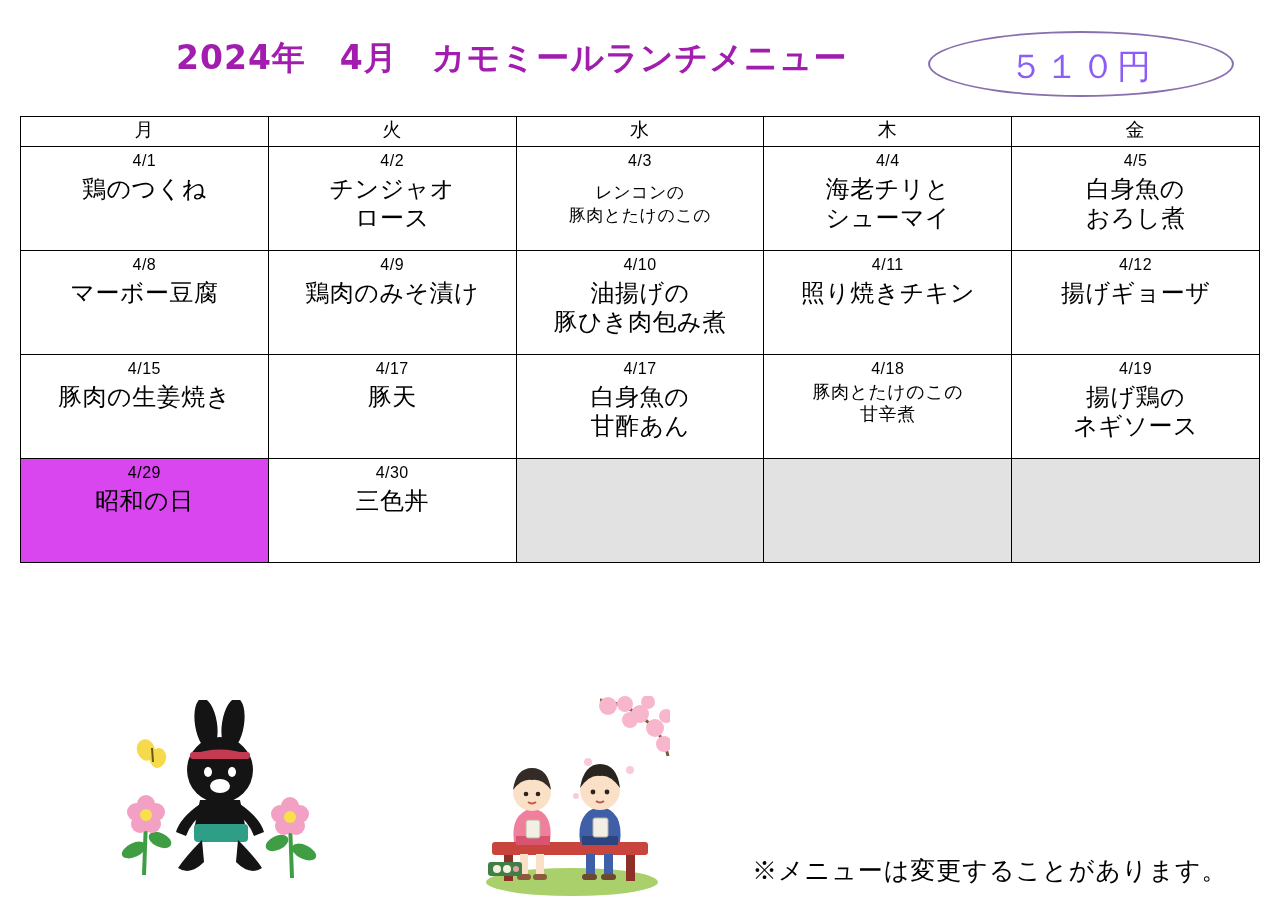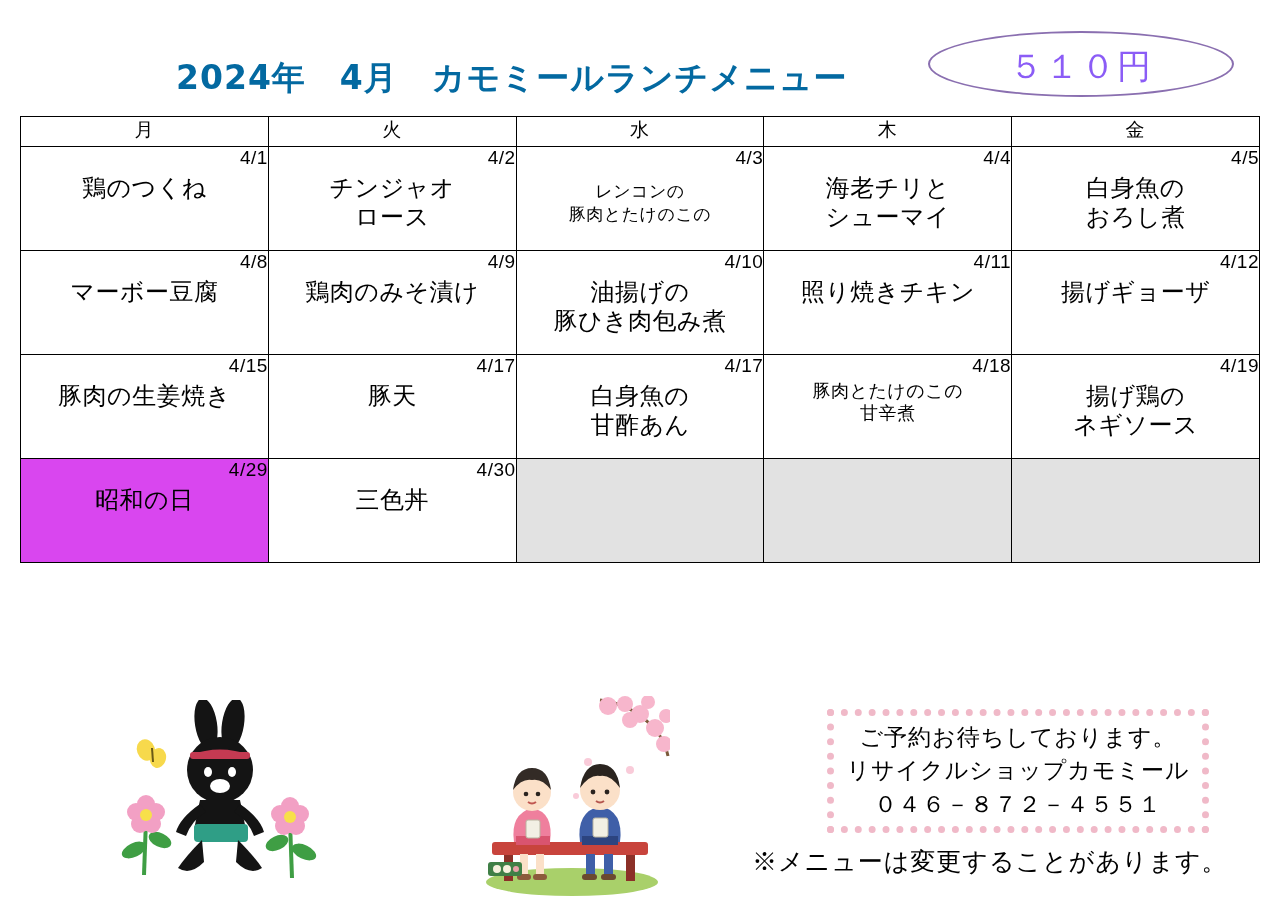--- a/index.html
+++ b/index.html
@@ -19,26 +19,26 @@
   
   #header {
     position: absolute;
     left: 0; top: 0;
     width: 1280px;
     height: 112px;
   }
   #title {
     position: absolute;
     left: 176px;
-    top: 56px;
+    top: 36px;
     font-family: "DejaVu Sans", sans-serif;
     font-weight: bold;
     font-size: 33px;
     letter-spacing: 1px;
-    color: #0369a1;
+    color: #a21caf;
     white-space: nowrap;
   }
   #price-oval {
     position: absolute;
     left: 928px;
     top: 31px;
     width: 306px;
     height: 66px;
     border: 2px solid #8a6fb0;
     border-radius: 50%;
@@ -83,22 +83,23 @@
     position: relative;
   }
   #calendar td.holiday {
     background: #d946ef;
   }
   #calendar td.empty {
     background: #e2e2e2;
   }
   .cell-date {
     display: block;
-    text-align: right;
-    font-size: 19px;
+    text-align: center;
+    font-size: 16px;
+    margin-top: 5px;
     letter-spacing: 0.5px;
   }
   .cell-menu {
     display: block;
     text-align: center;
     margin-top: 4px;
     font-size: 24px;
     line-height: 1.22;
     letter-spacing: 0.5px;
     white-space: pre-line;
@@ -155,21 +156,21 @@
   }
   .notice-line {
     font-size: 23px;
     line-height: 1.45;
     letter-spacing: 1px;
     white-space: nowrap;
   }
   #disclaimer {
     position: absolute;
     left: 752px;
-    top: 155px;
+    top: 164px;
     font-size: 25px;
     letter-spacing: 1px;
     white-space: nowrap;
   }
 </style>
 </head>
 <body>
 
 <div id="header">
   <div id="title">2024年　4月　カモミールランチメニュー</div>
@@ -414,20 +415,15 @@
 
       <g>
         <rect x="8" y="166" width="34" height="14" rx="3" fill="#3f7f46"></rect>
         <circle cx="17" cy="173" r="4" fill="#f6f1de"></circle>
         <circle cx="27" cy="173" r="4" fill="#f6f1de"></circle>
         <circle cx="36" cy="173" r="3" fill="#e8a0a8"></circle>
       </g>
     </svg>
   </div>
 
-  <div id="notice-box">
-    <div class="notice-line">ご予約お待ちしております。</div>
-    <div class="notice-line">リサイクルショップカモミール</div>
-    <div class="notice-line">０４６－８７２－４５５１</div>
-  </div>
 
   <div id="disclaimer">※メニューは変更することがあります。</div>
 </div>
 
 </body></html>

